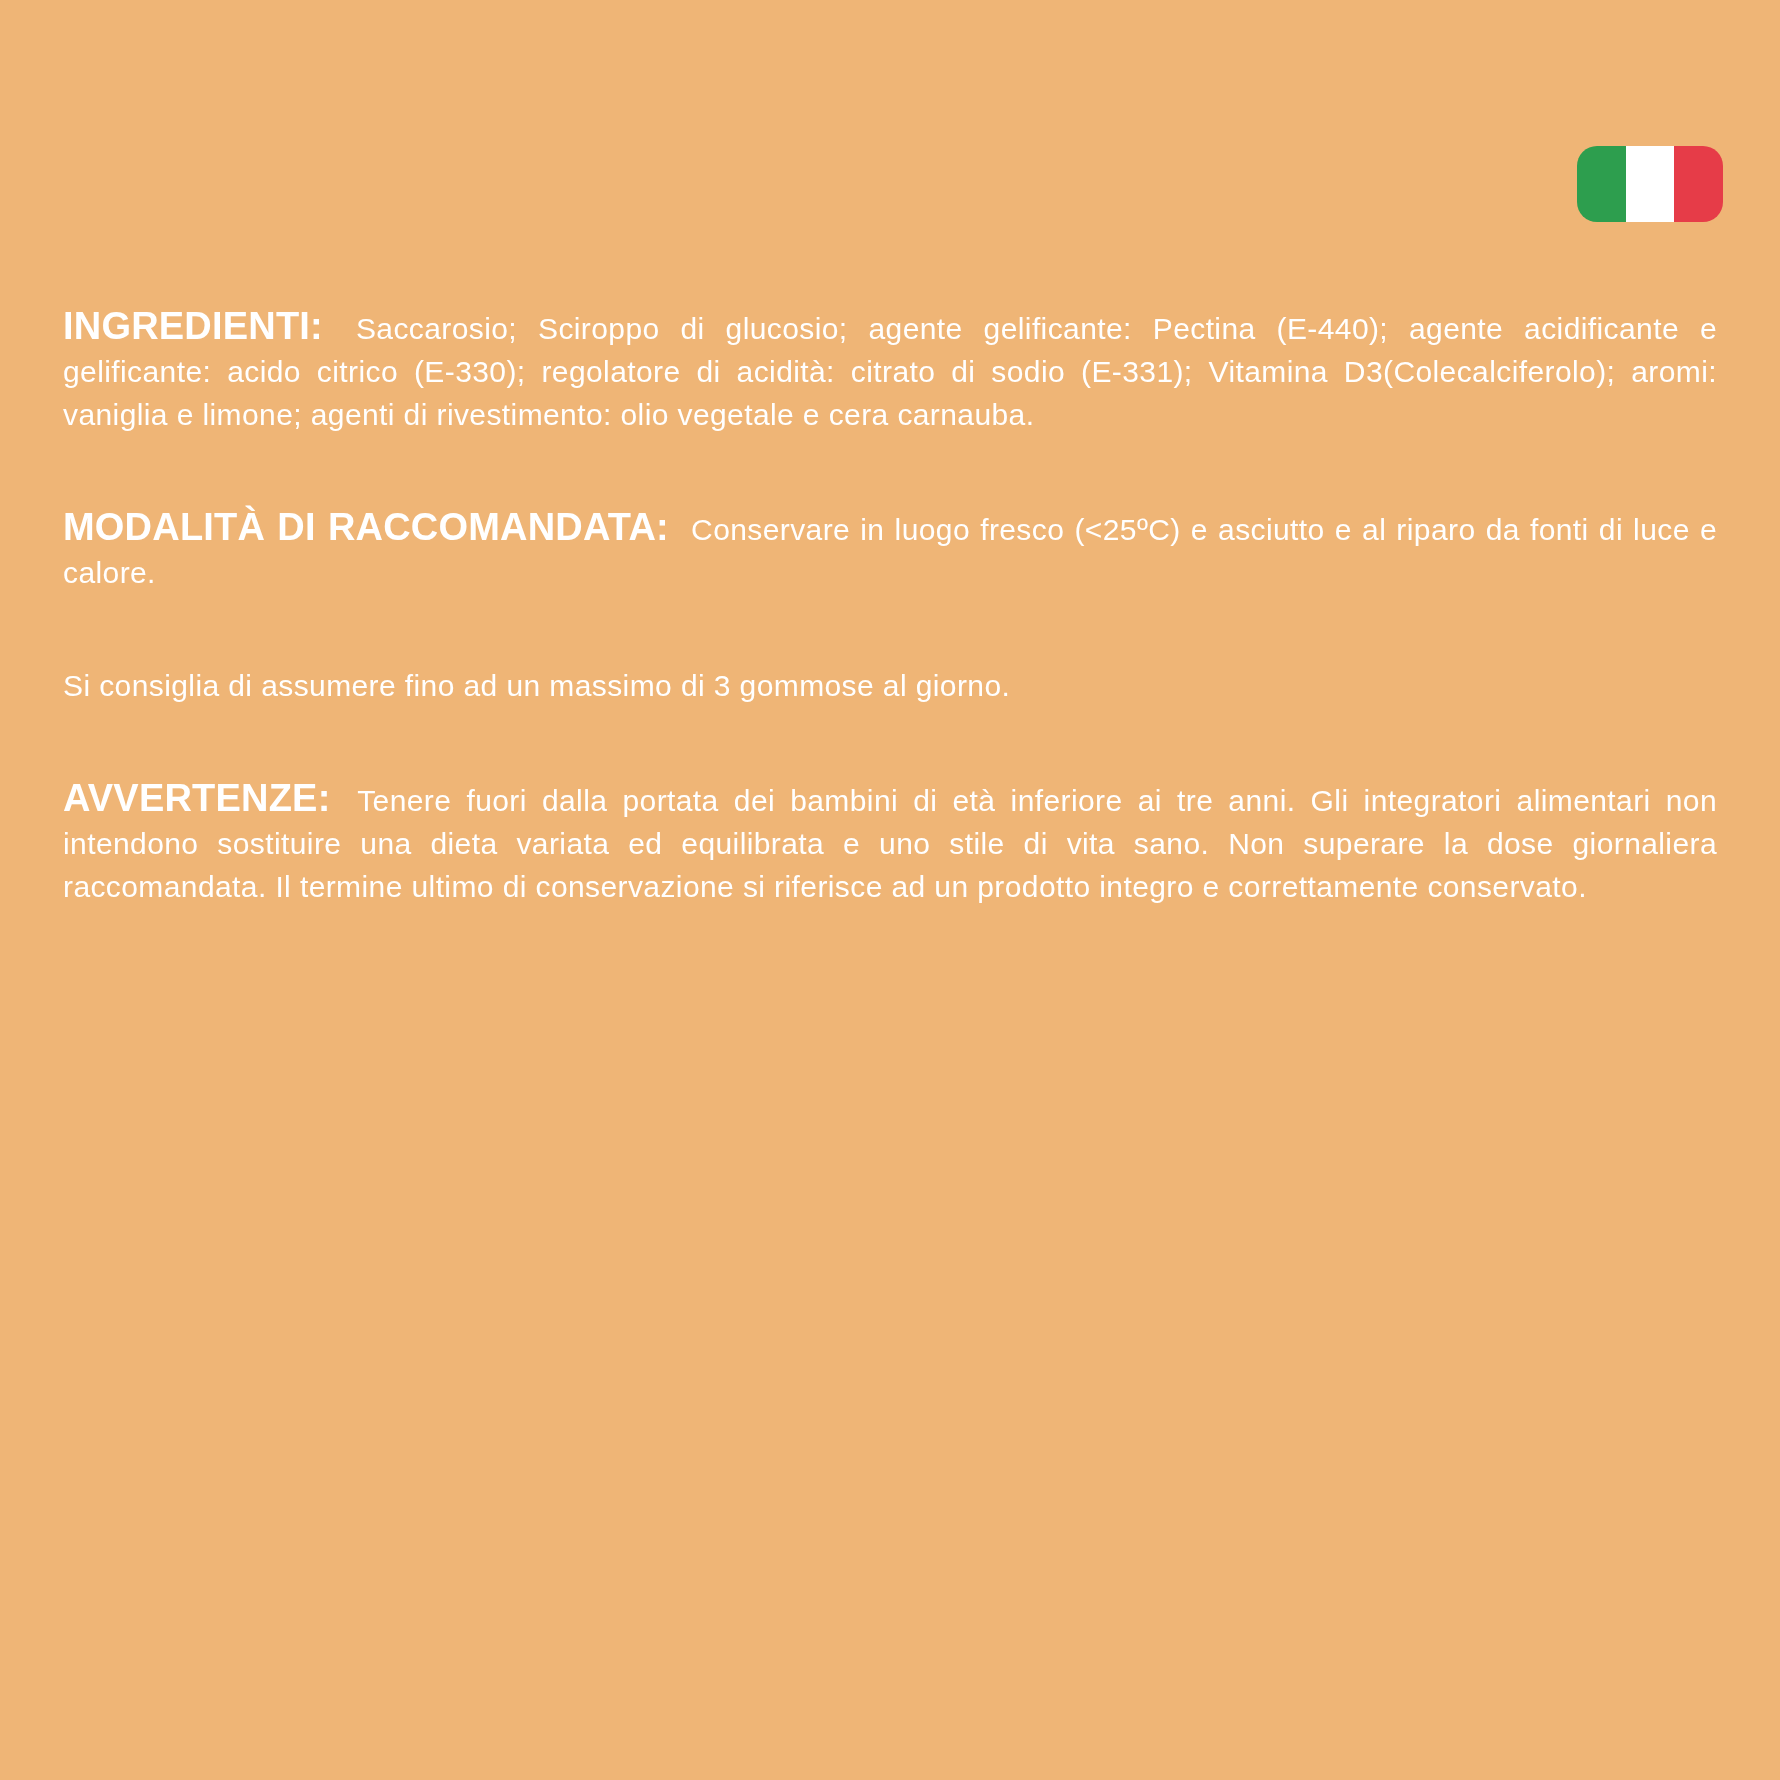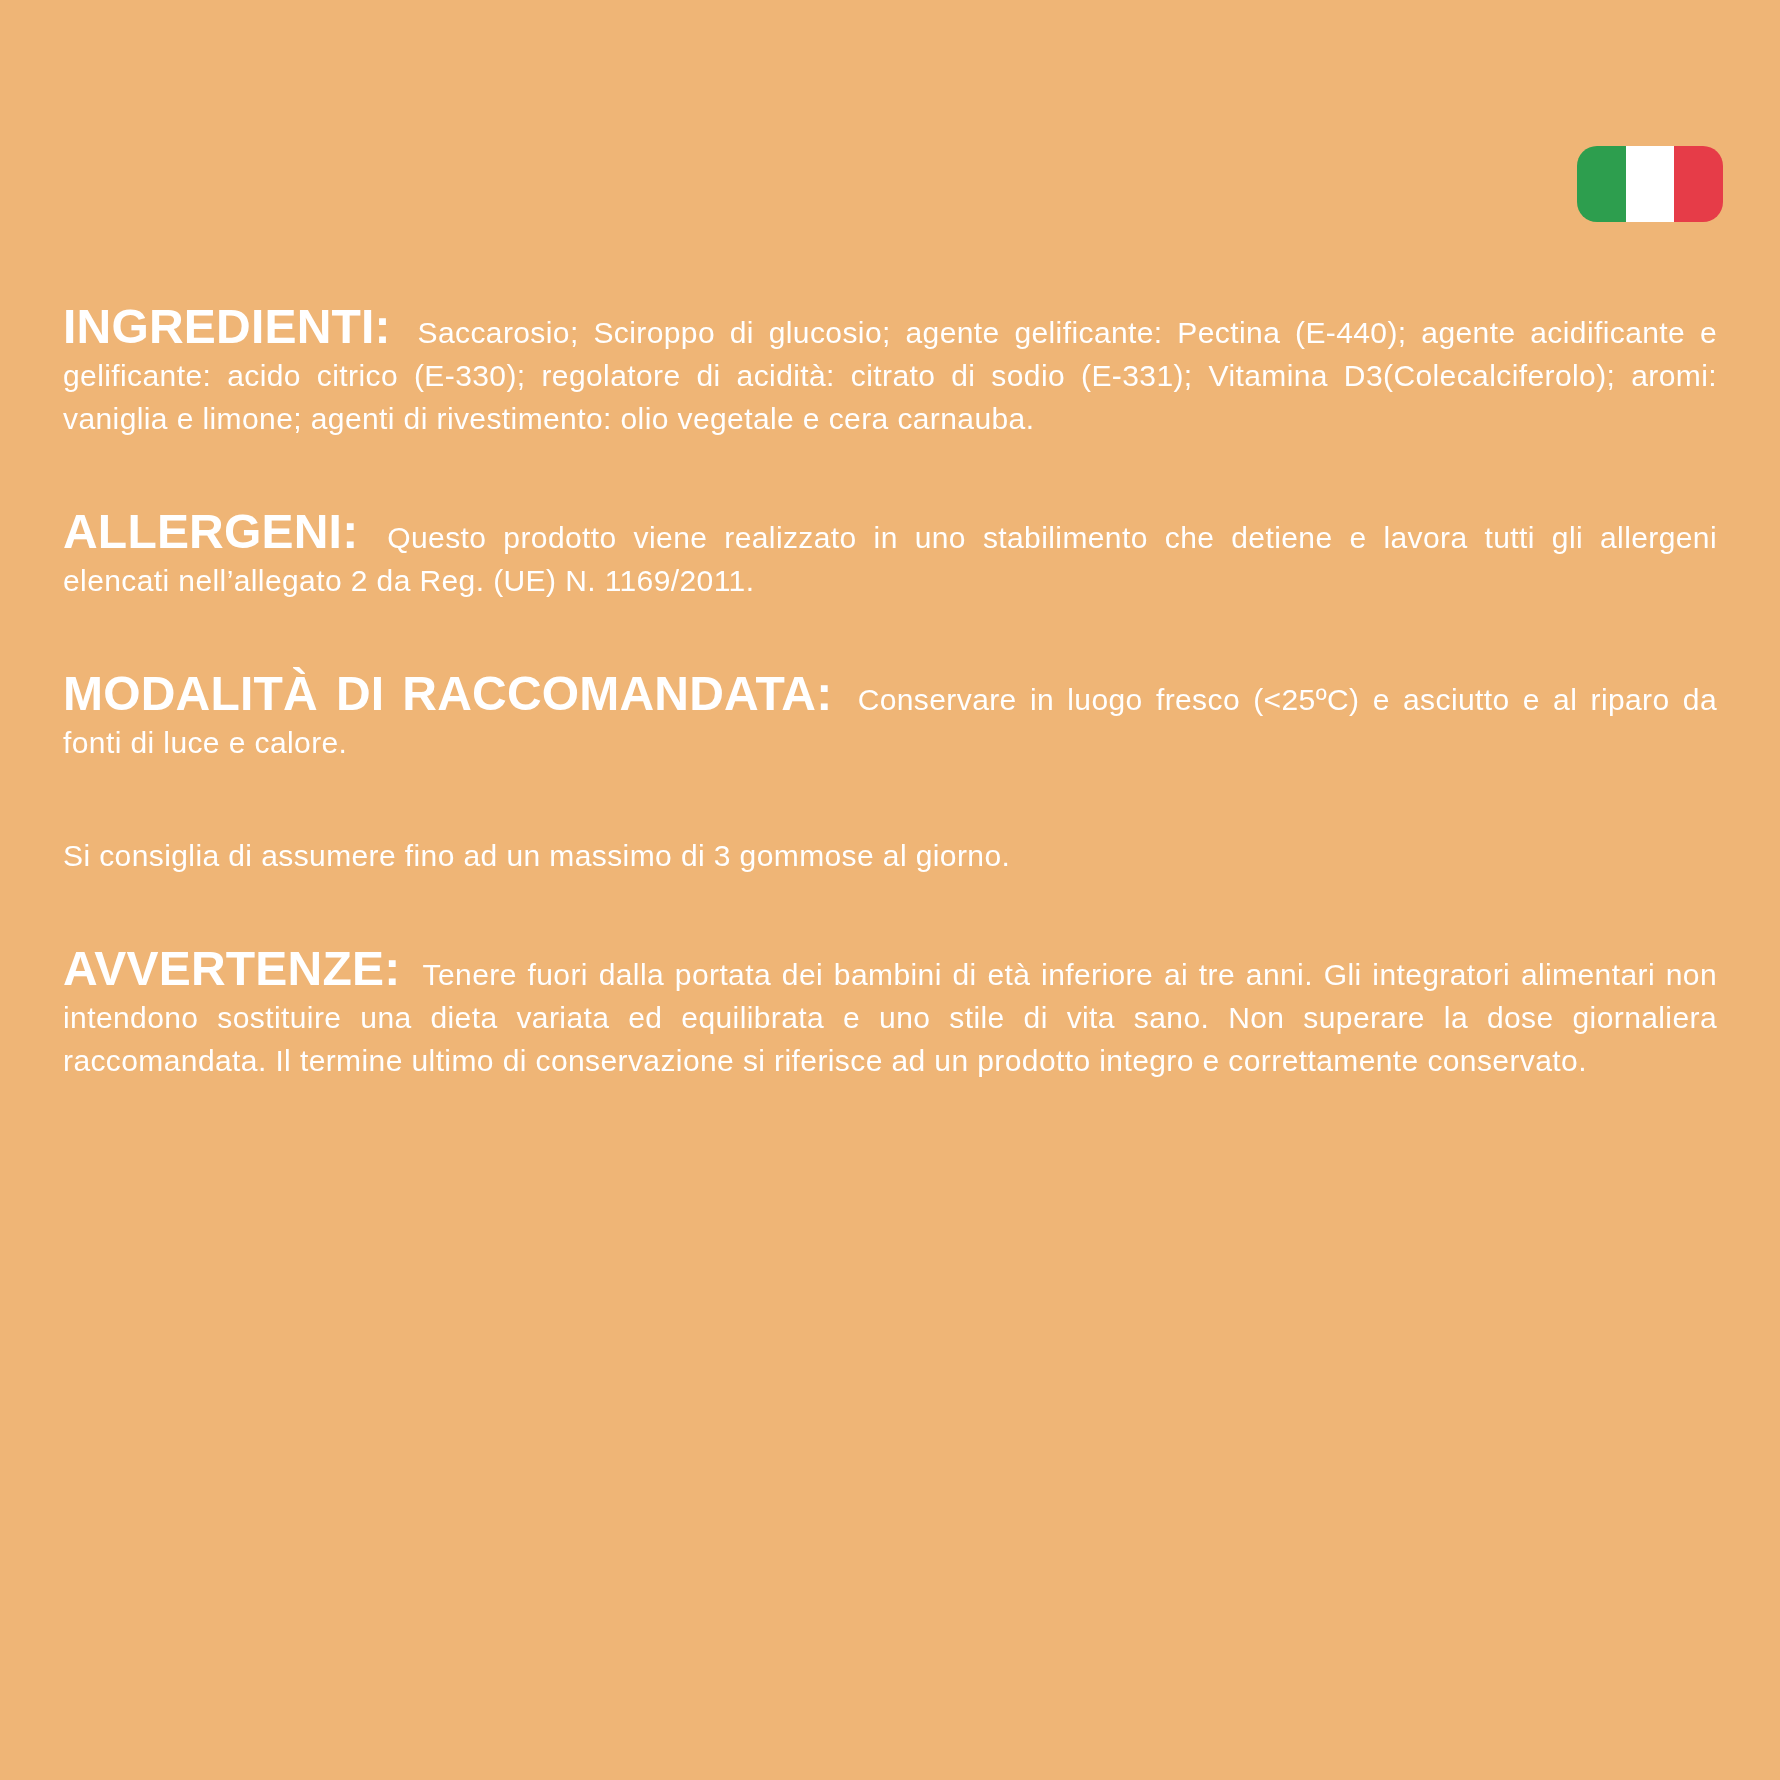--- a/index.html
+++ b/index.html
@@ -39,21 +39,21 @@
     font-size: 30px;
     line-height: 43px;
     letter-spacing: 0.4px;
     font-weight: 300;
   }
   .para:last-child {
     margin-bottom: 16px;
   }
   .h {
     font-weight: 700;
-    font-size: 48px;
+    font-size: 38px;
     letter-spacing: 0.2px;
     margin-right: 12px;
     white-space: nowrap;
   }
   .para.stacked .h {
     display: block;
     margin-right: 0;
   }
   .b {
     font-weight: 300;
@@ -79,24 +79,20 @@
     </svg>
   </div>
 
   <div class="content">
 
     <p class="para">
       <span class="h">INGREDIENTI:</span>
       <span class="b">Saccarosio; Sciroppo di glucosio; agente gelificante: Pectina (E-440); agente acidificante e gelificante: acido citrico (E-330); regolatore di acidità: citrato di sodio (E-331); Vitamina D3(Colecalciferolo); aromi: vaniglia e limone; agenti di rivestimento: olio vegetale e cera carnauba.</span>
     </p>
 
-    <p class="para">
-      <span class="h">ALLERGENI:</span>
-      <span class="b">Questo prodotto viene realizzato in uno stabilimento che detiene e lavora tutti gli allergeni elencati nell’allegato 2 da Reg. (UE) N. 1169/2011.</span>
-    </p>
 
     <p class="para">
       <span class="h">MODALITÀ DI RACCOMANDATA:</span>
       <span class="b">Conservare in luogo fresco (&lt;25ºC) e asciutto e al riparo da fonti di luce e calore.</span>
     </p>
 
     <p class="para stacked">
       <span class="b">Si consiglia di assumere fino ad un massimo di 3 gommose al giorno.</span>
     </p>
 

